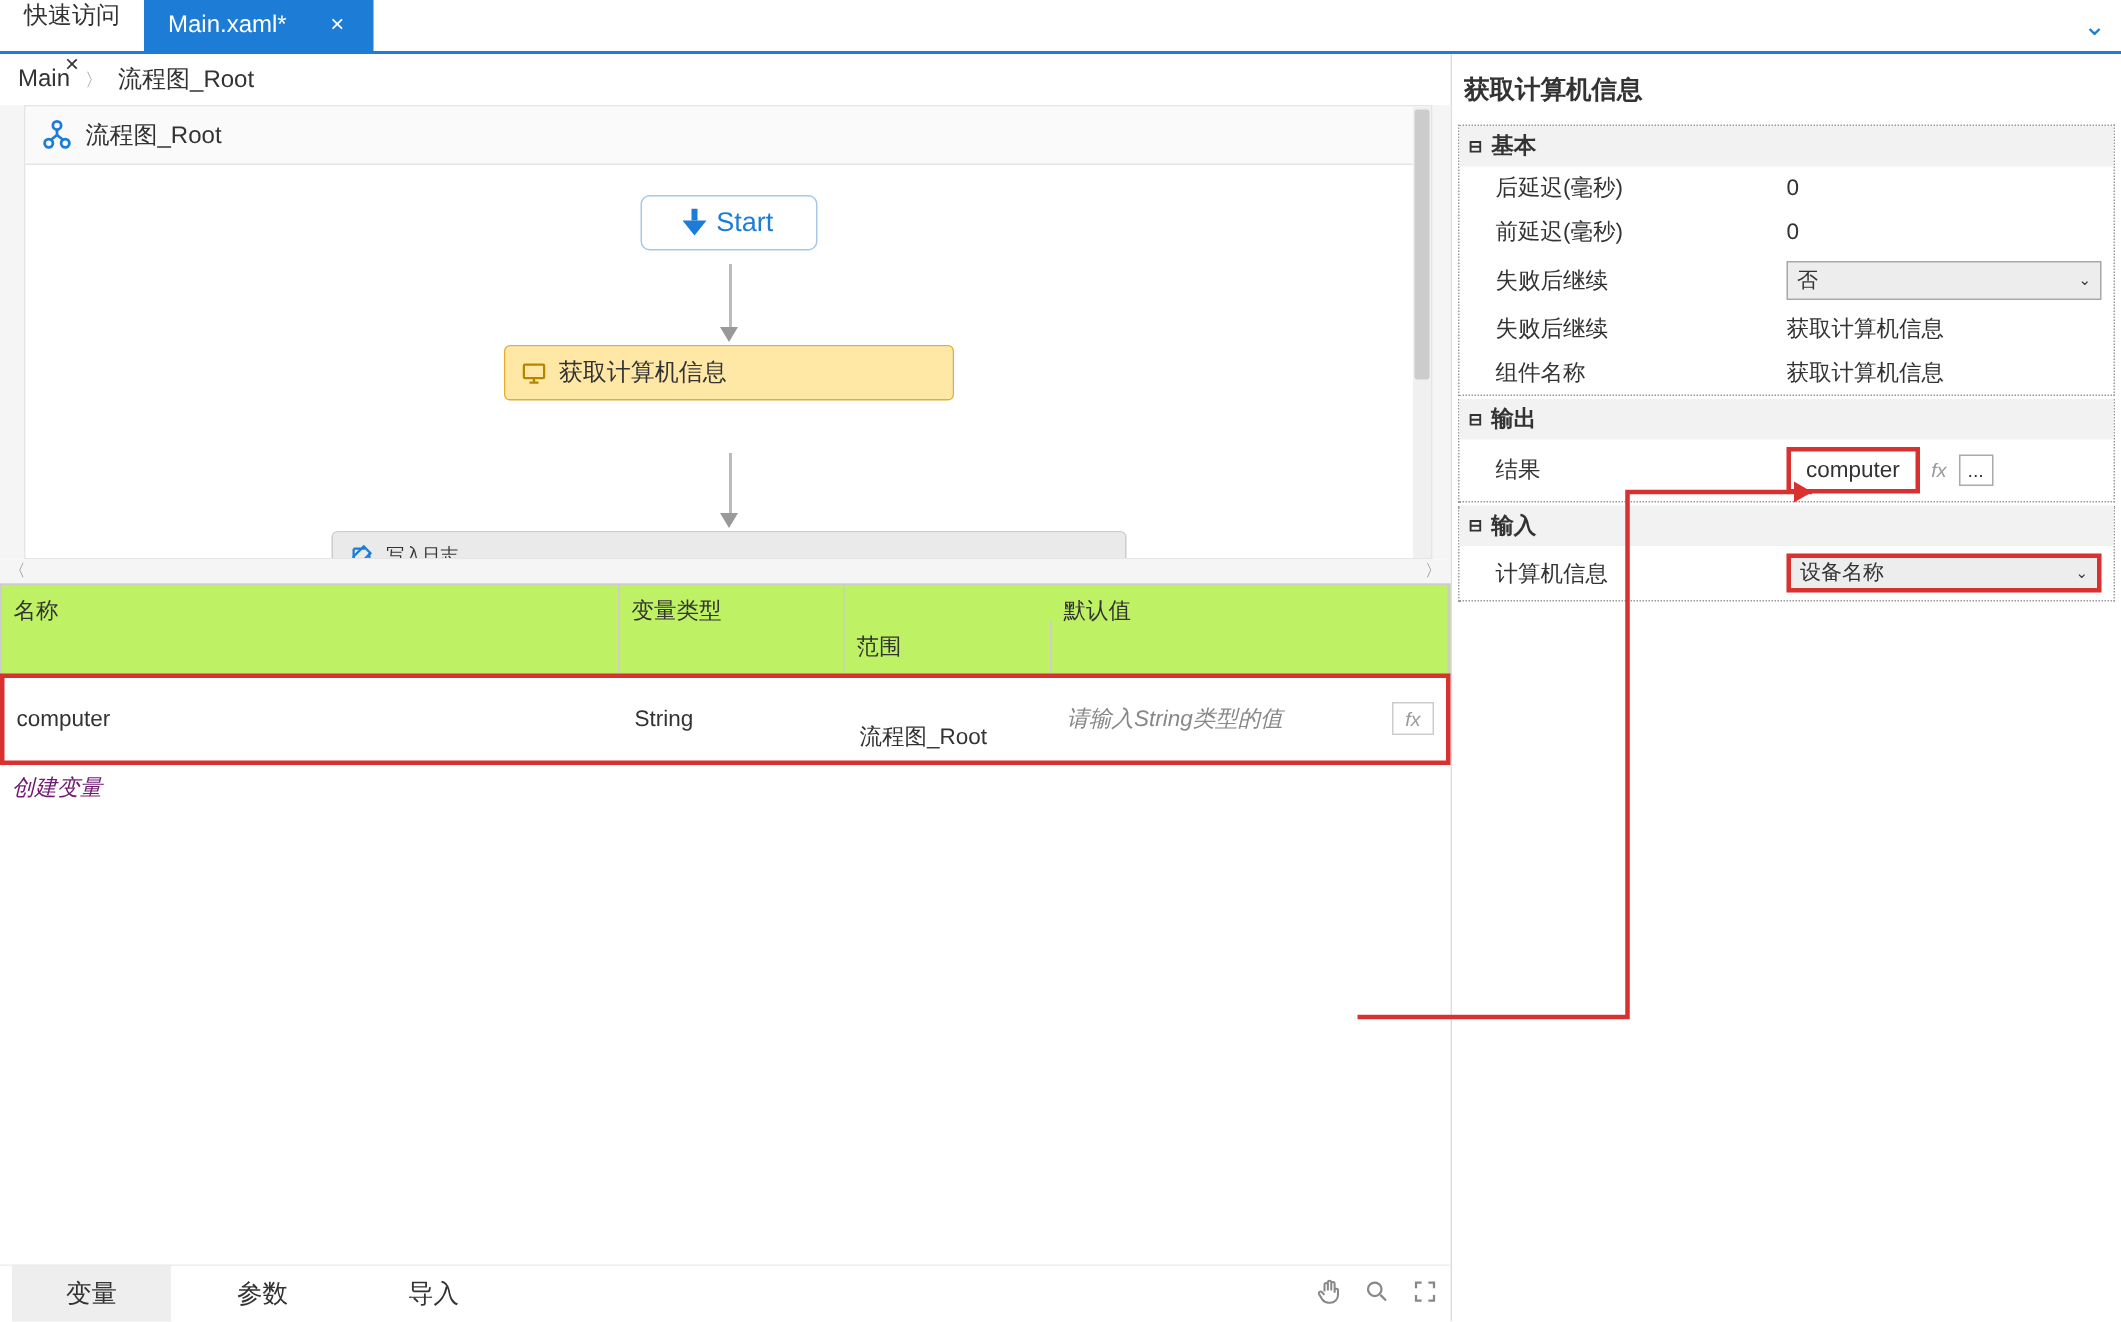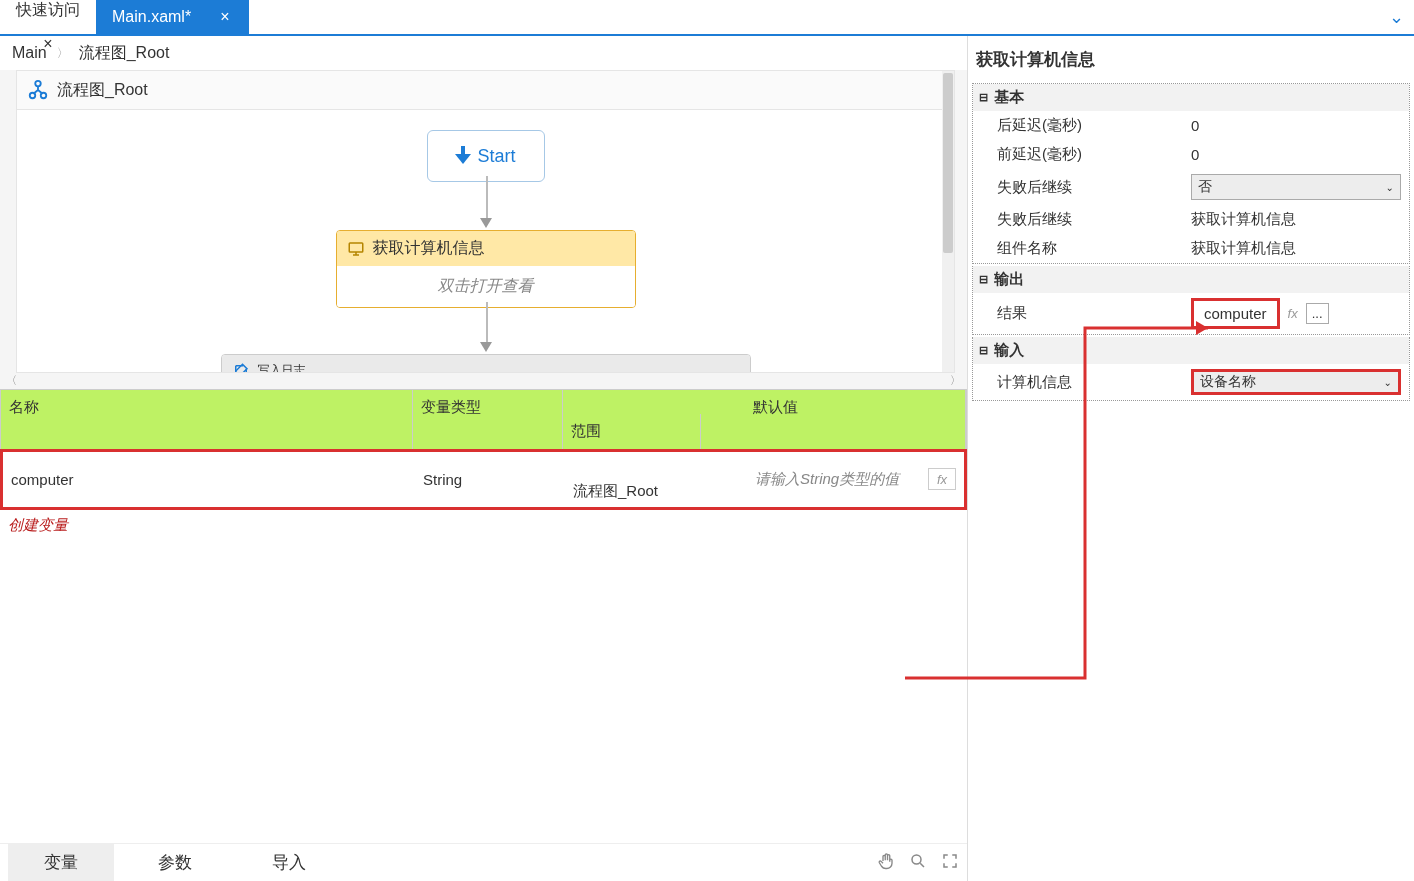--- a/index.html
+++ b/index.html
@@ -19,21 +19,21 @@
 .breadcrumb { display: flex; align-items: center; height: 34px; padding: 0 12px; gap: 10px; font-size: 16px; }
 .breadcrumb-sep { color: #999; font-size: 12px; }
 
 .canvas-wrapper { flex: 1; background: #f5f5f5; position: relative; overflow: hidden; }
 .canvas-inner { position: absolute; left: 16px; right: 12px; top: 0; bottom: 0; background: #fff; border: 1px solid #e5e5e5; overflow: hidden; }
 .flowchart-header { display: flex; align-items: center; gap: 8px; padding: 8px 10px; background: #fafafa; border-bottom: 1px solid #e5e5e5; font-size: 16px; }
 .flowchart-icon { width: 22px; height: 22px; }
 
 .flowchart-body { position: relative; height: 460px; background: #fff; }
 
-.start-node { position: absolute; left: 50%; transform: translateX(-50%); top: 20px; width: 118px; height: 52px; border: 1px solid #a6c8e6; border-radius: 6px; background: #fff; display: flex; align-items: center; justify-content: center; gap: 6px; font-size: 18px; font-weight: 500; color: #1c7cd6; }
+.start-node { position: absolute; left: 50%; transform: translateX(-50%); top: 20px; width: 118px; height: 37px; border: 1px solid #a6c8e6; border-radius: 6px; background: #fff; display: flex; align-items: center; justify-content: center; gap: 6px; font-size: 18px; font-weight: 500; color: #1c7cd6; }
 
 .activity-node { position: absolute; left: 50%; transform: translateX(-50%); border: 1px solid #e6ae2f; border-radius: 4px; overflow: hidden; }
 .activity-node.node1 { top: 120px; width: 300px; }
 .activity-title { display: flex; align-items: center; gap: 8px; padding: 7px 10px; background: #ffe8a6; font-size: 16px; }
 .activity-content { padding: 10px; background: #fff; text-align: center; color: #888; font-style: italic; font-size: 16px; }
 
 .log-node { position: absolute; left: 50%; transform: translateX(-50%); top: 244px; width: 530px; border: 1px solid #ccc; border-radius: 4px; overflow: hidden; }
 .log-title { display: flex; align-items: flex-start; gap: 8px; padding: 7px 10px; background: #eaeaea; font-size: 12px; }
 .log-body { display: flex; gap: 10px; padding: 10px; background: #fff; }
 
@@ -44,28 +44,28 @@
 .scrollbar-thumb-v { position: absolute; right: 1px; top: 2px; width: 10px; height: 60%; background: #ccc; border-radius: 2px; }
 .scrollbar-h { height: 16px; display: flex; align-items: center; background: #f5f5f5; padding: 0 6px; }
 .scroll-arrow { color: #888; font-size: 11px; cursor: pointer; }
 .scroll-track { flex: 1; }
 
 .vars-header { display: flex; border: 1px solid #ccc; background: #bef264; }
 .vars-header > div { padding: 8px; font-size: 15px; border-right: 1px solid #ccc; }
 .vars-col-name { width: 412px; }
 .vars-col-type { width: 150px; }
 .vars-col-scope { width: 138px; margin-top: 24px; }
-.vars-col-default { flex: 1; margin-left: 44px; }
+.vars-col-default { flex: 1; }
 
 .vars-row { display: flex; border: 3px solid #d93030; margin-top: -1px; align-items: center; }
 .vars-row > div { padding: 6px 8px; font-size: 15px; }
 .vars-default-placeholder { color: #888; font-style: italic; }
 .vars-fx { margin-left: auto; padding: 0 8px; color: #999; font-style: italic; font-size: 13px; border: 1px solid #ccc; height: 22px; display: flex; align-items: center; }
 
-.vars-create { padding: 6px 8px; color: #b91c1c; font-style: italic; font-size: 15px; }
+.vars-create { padding: 6px 8px; color: #701a75; font-style: italic; font-size: 15px; }
 
 .bottom-tabs { display: flex; align-items: center; height: 38px; padding: 0 8px; gap: 8px; margin-top: auto; border-top: 1px solid #eee; }
 .bottom-tab { padding: 8px 36px; font-size: 17px; cursor: pointer; }
 .bottom-tab.active { background: #eee; }
 .bottom-icons { margin-left: auto; display: flex; gap: 14px; color: #888; }
 .bottom-icons span { cursor: pointer; font-size: 15px; }
 
 .right-panel { flex: 1; display: flex; flex-direction: column; padding: 4px; }
 .right-title { font-weight: bold; font-size: 17px; padding: 8px 4px 12px 4px; }
 .prop-section { border: 1px dotted #999; margin-bottom: 2px; }
@@ -133,21 +133,20 @@
           <div class="arrow-head" style="top:108px;"></div>
 
           <div class="activity-node node1">
             <div class="activity-title">
               <svg width="18" height="18" viewBox="0 0 24 24" fill="none" stroke="#b58500" stroke-width="2">
                   <rect x="3" y="4" width="18" height="12" rx="1"></rect>
                   <path d="M8 20h8M12 16v4"></path>
                 </svg>
               <span>获取计算机信息</span>
             </div>
-            <div class="activity-content">双击打开查看</div>
           </div>
 
           <div class="arrow-line" style="top:192px;height:42px;"></div>
           <div class="arrow-head" style="top:232px;"></div>
 
           <div class="log-node">
             <div class="log-title">
               <svg width="18" height="18" viewBox="0 0 24 24" fill="none" stroke="#1c7cd6" stroke-width="2">
                   <path d="M5 5h10M5 5v14h14V9"></path>
                   <path d="M14 3l6 6-9 9H5v-6z"></path>

